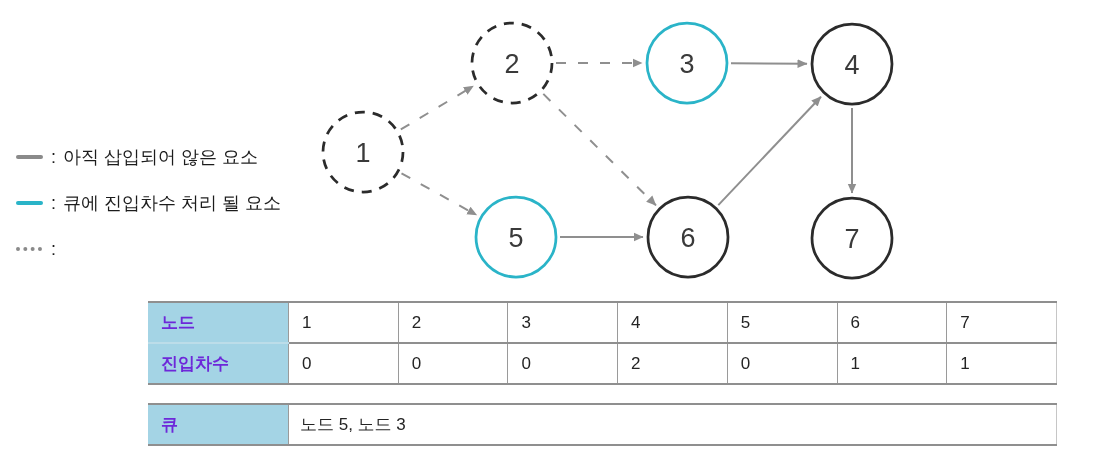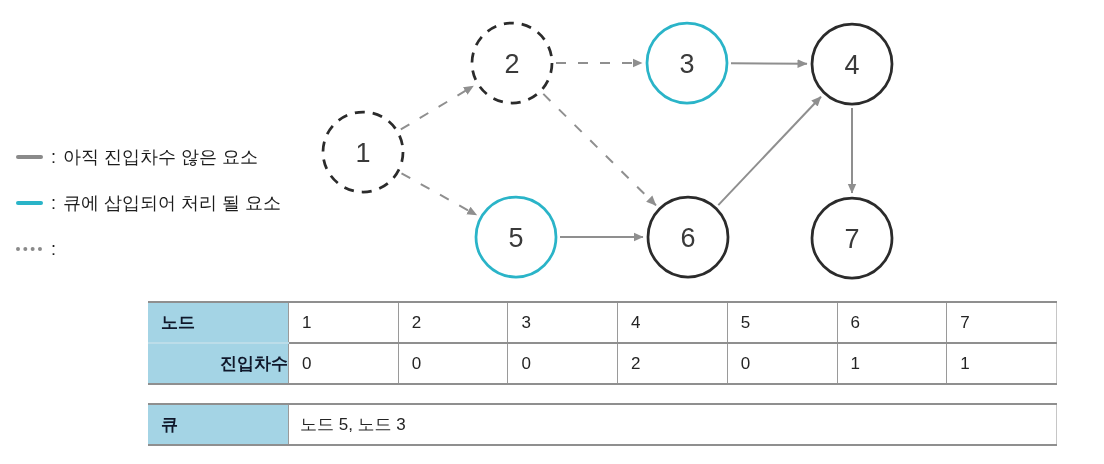--- a/index.html
+++ b/index.html
@@ -20,23 +20,23 @@
 
   
   .tbl { position:absolute; left:148px; width:909px; border-collapse:collapse; table-layout:fixed; font-size:17px; color:#242424; }
   .tbl-main { top:301px; }
   .tbl-queue { top:403px; }
   .tbl td { height:39px; padding:0 0 0 13px; vertical-align:middle;
             border-top:2px solid #8f8f8f; border-bottom:2px solid #8f8f8f;
             border-left:1px solid #9a9a9a; border-right:1px solid #9a9a9a; }
   .tbl td:first-child { border-left:none; }
   .tbl td:last-child { border-right:1px solid #c6c6c6; }
-  .tbl .hdr { background:#a4d4e5; color:#0f172a; font-weight:600; border-left:none; }
+  .tbl .hdr { background:#a4d4e5; color:#6d28d9; font-weight:600; border-left:none; }
   .tbl-main td.hdr { border-bottom-color:#bcdde9; }
-  .tbl-main tr:last-child td.hdr { border-bottom-color:#8f8f8f;text-align:right; }
+  .tbl-main tr:last-child td.hdr { border-bottom-color:#8f8f8f; }
   .tbl-queue td.val { padding-left:11px; }
 </style>
 </head>
 <body>
 
 <div class="canvas">
 
   <svg id="graph-svg" class="graph-svg" width="1104" height="300" viewBox="0 0 1104 300">
     <defs>
       <marker id="arrowhead" markerWidth="11" markerHeight="10" refX="9.5" refY="5" orient="auto" markerUnits="userSpaceOnUse">
@@ -66,28 +66,28 @@
       <circle cx="852" cy="238" r="40" fill="#ffffff" stroke-width="2.75" stroke="#2b2b2b"></circle>
       <text x="852" y="239" text-anchor="middle" dominant-baseline="central" font-size="27" fill="#3a3a3a">7</text>
     </svg>
 
   <div class="legend">
     <div class="legend-item">
       <span class="swatch-wrap">
           <span class="swatch-line swatch-gray"></span>
         </span>
       <span class="legend-sep">:</span>
-      <span>아직 진입차수 않은 요소</span>
+      <span>아직 삽입되어 않은 요소</span>
     </div>
     <div class="legend-item">
       <span class="swatch-wrap">
           <span class="swatch-line swatch-cyan"></span>
         </span>
       <span class="legend-sep">:</span>
-      <span>큐에 삽입되어 처리 될 요소</span>
+      <span>큐에 진입차수 처리 될 요소</span>
     </div>
     <div class="legend-item">
       <span class="swatch-wrap">
           <span class="swatch-dotted"></span>
         </span>
       <span class="legend-sep">:</span>
     </div>
   </div>
 
   <table class="tbl tbl-main">

